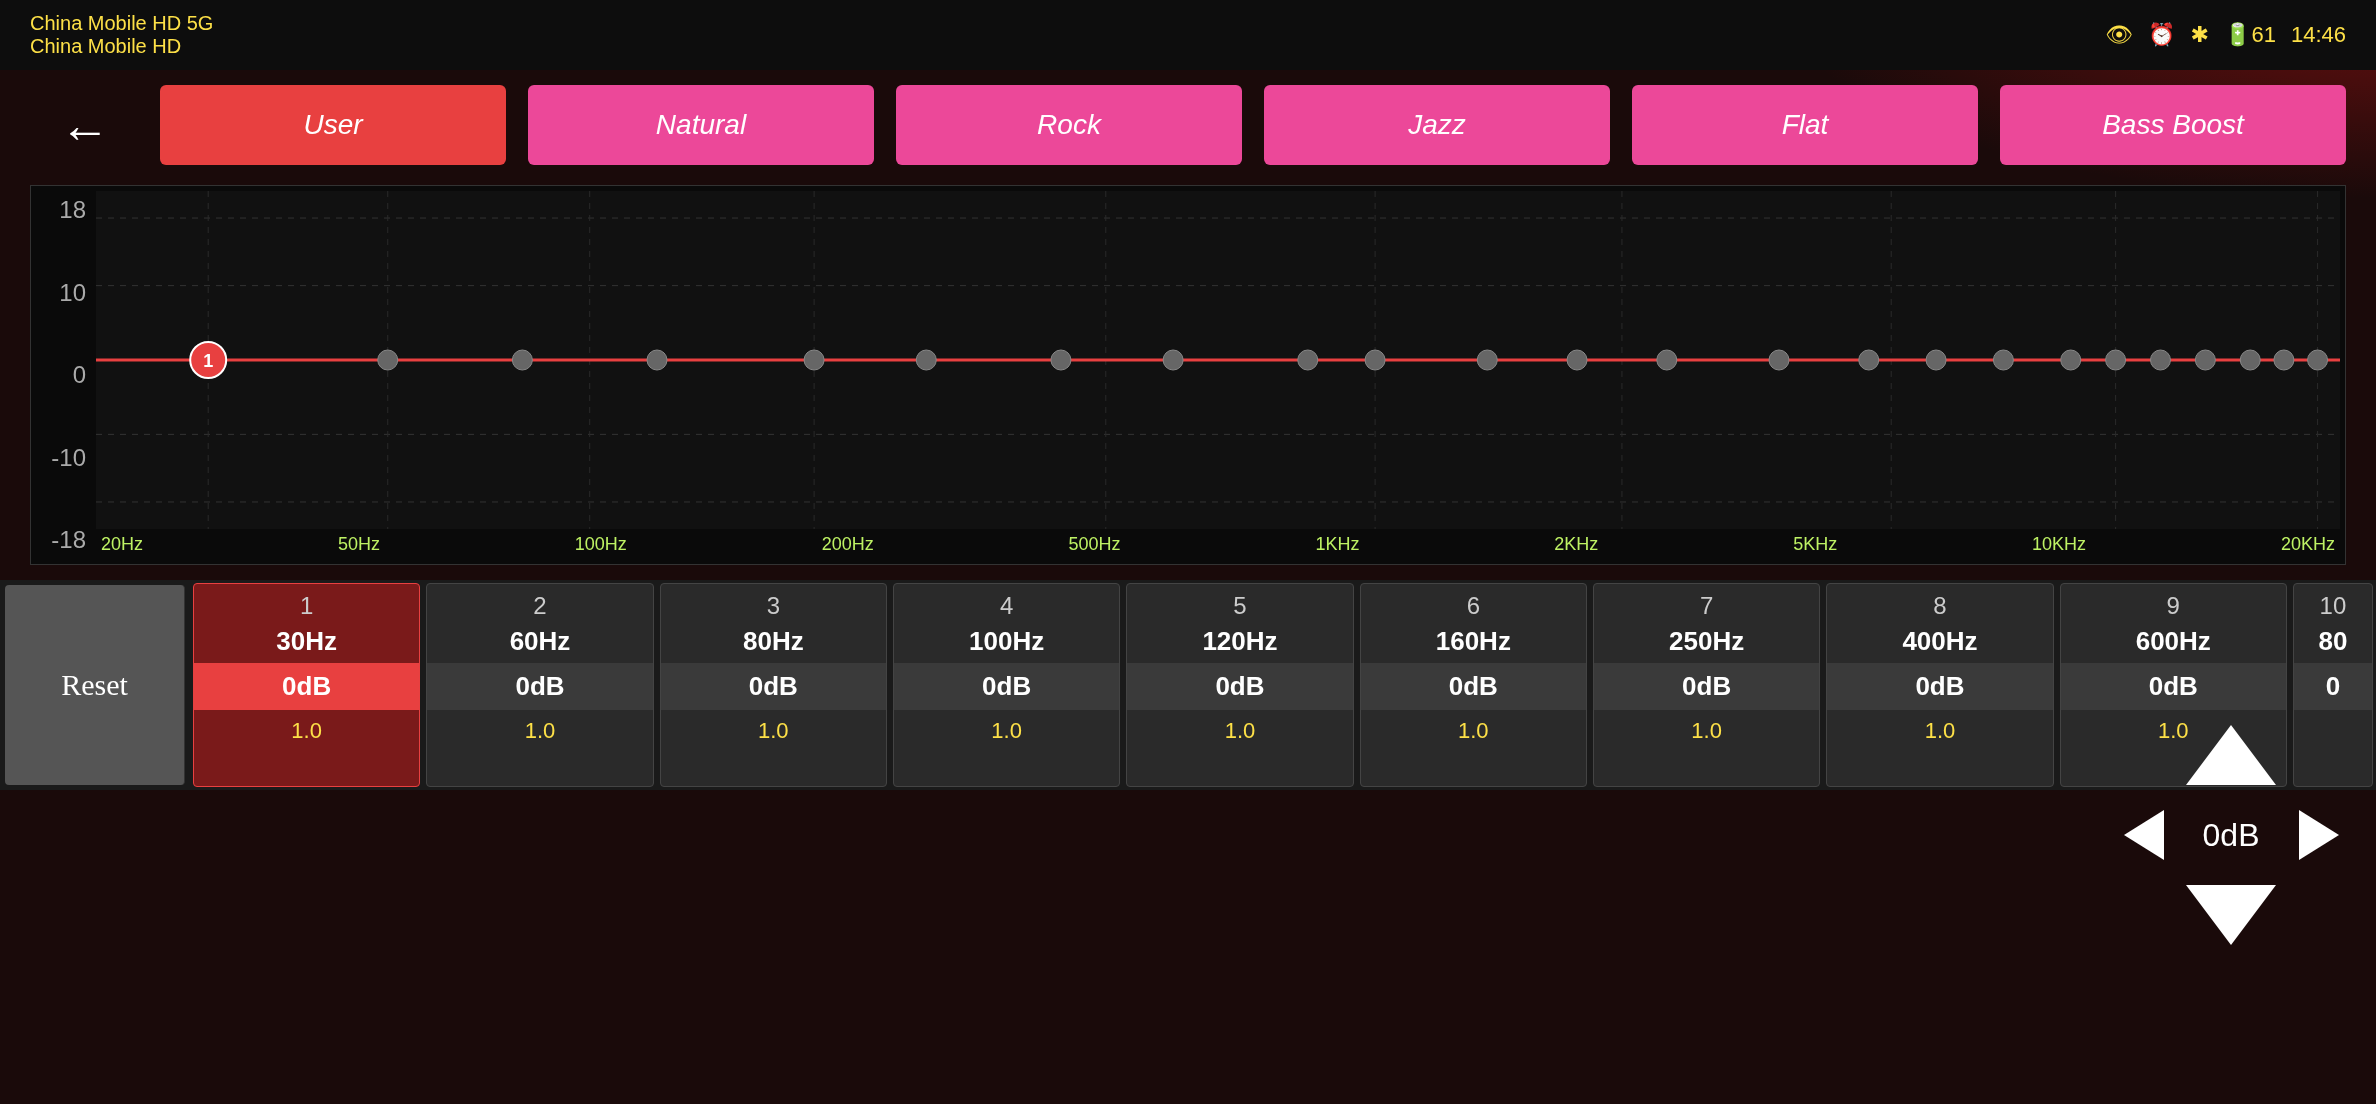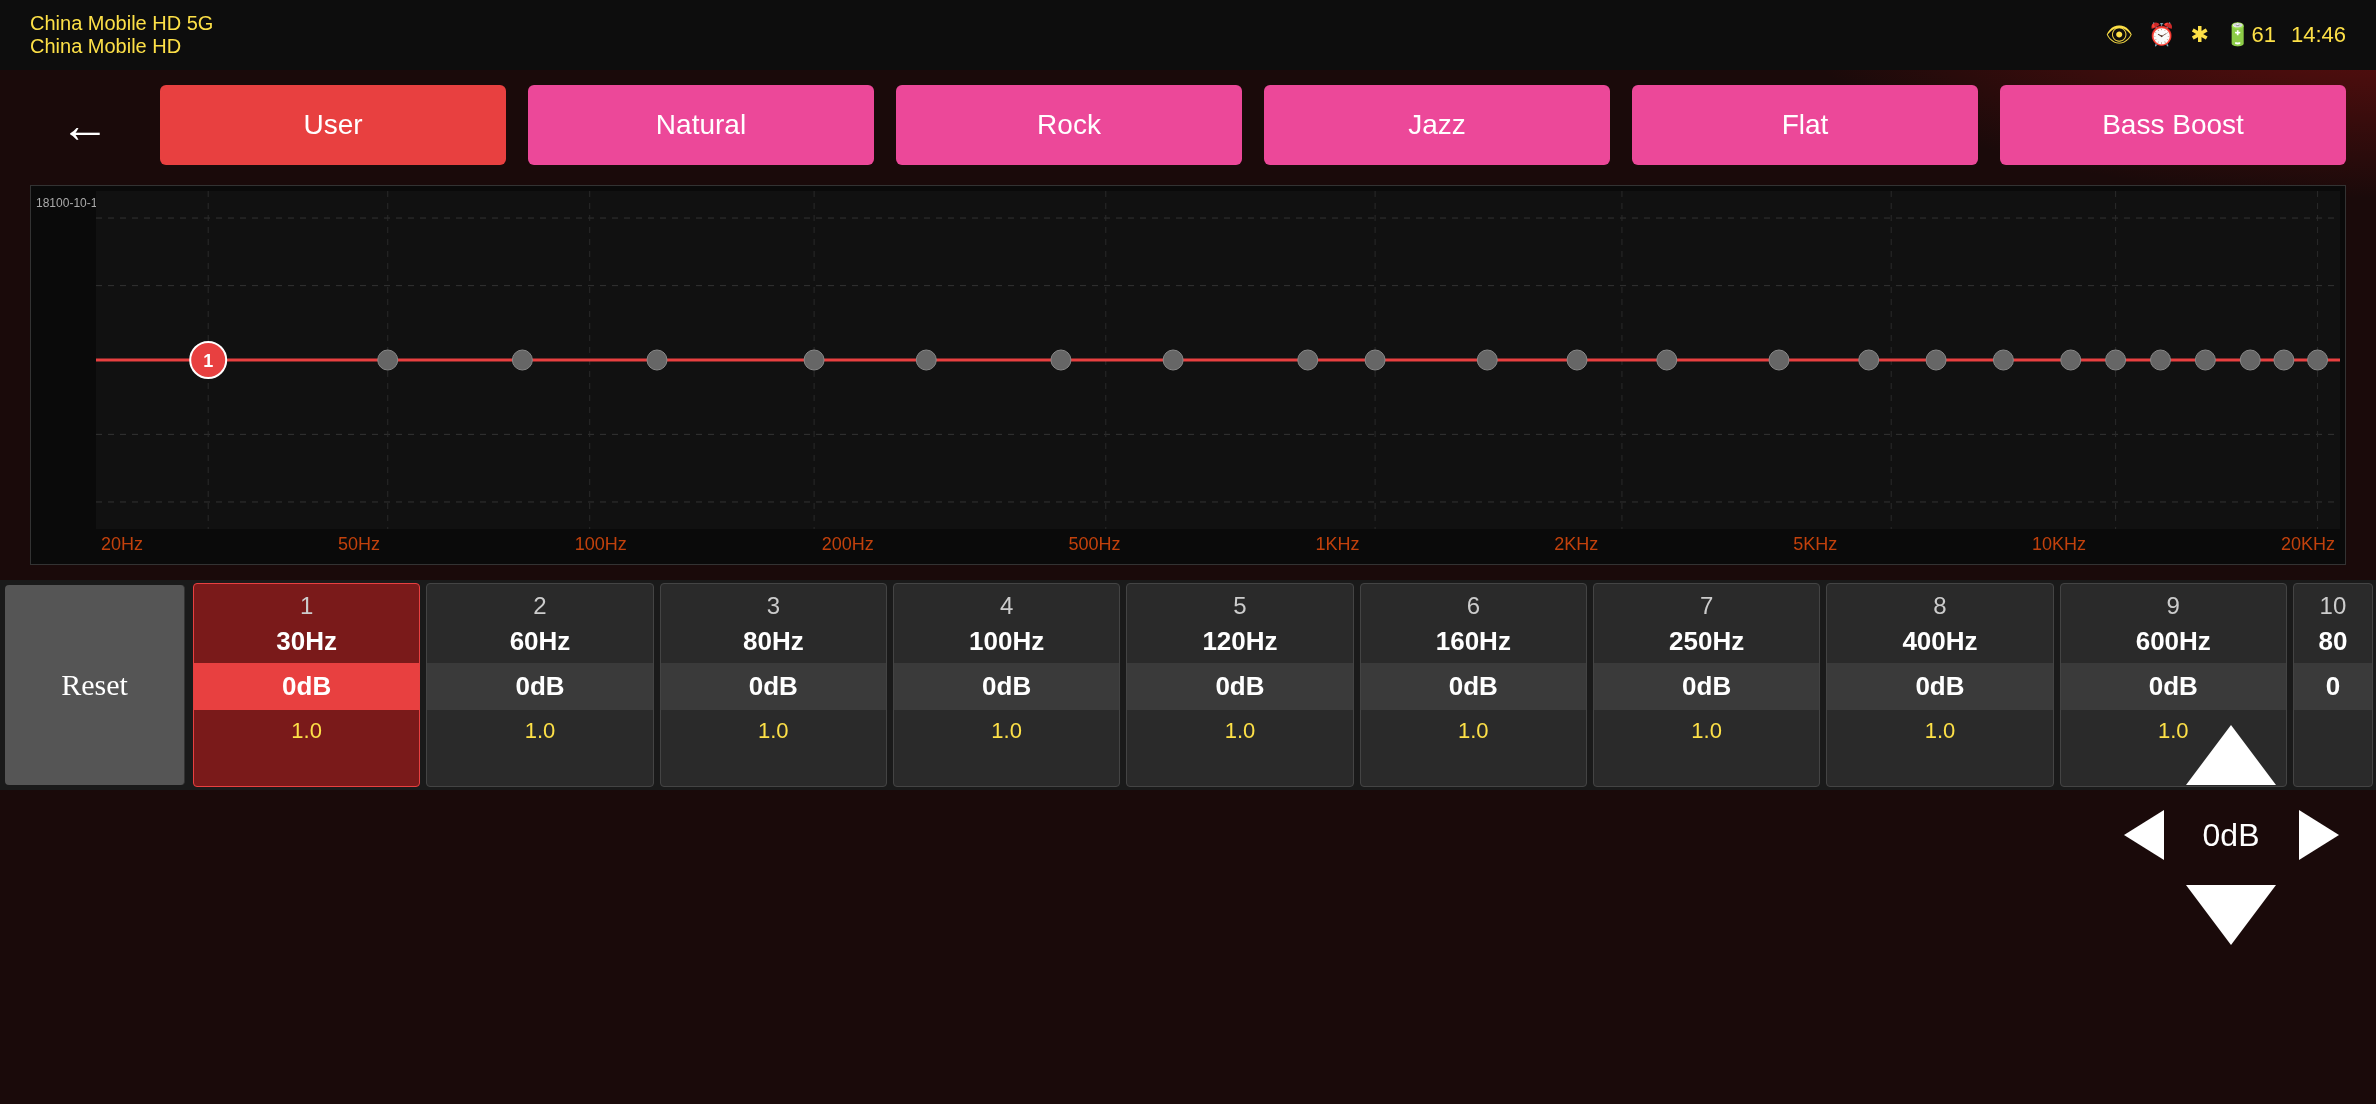--- a/index.html
+++ b/index.html
@@ -57,20 +57,21 @@
     
     .tab-bar {
       position: absolute;
       top: 75px;
       left: 160px;
       right: 30px;
       height: 100px;
       display: flex;
       gap: 22px;
       align-items: center;
+      font-style: italic;
     }
     .tab {
       flex: 1;
       height: 80px;
       display: flex;
       align-items: center;
       justify-content: center;
       background: #ec4899;
       color: white;
       font-size: 28px;
@@ -92,25 +93,25 @@
       border: 1px solid #333;
     }
 
     .eq-y-labels {
       position: absolute;
       left: 0;
       top: 0;
       bottom: 0;
       width: 60px;
       display: flex;
-      flex-direction: row;
+      flex-direction: column;
       justify-content: space-between;
       padding: 10px 5px;
       color: #aaa;
-      font-size: 12px;
+      font-size: 24px;
       text-align: right;
     }
 
     .eq-chart {
       position: absolute;
       left: 65px;
       right: 5px;
       top: 5px;
       bottom: 35px;
       background: #111;
@@ -119,21 +120,21 @@
 
     .eq-x-labels {
       position: absolute;
       left: 65px;
       right: 5px;
       bottom: 5px;
       height: 30px;
       display: flex;
       justify-content: space-between;
       align-items: center;
-      color: #c2410c;
+      color: #bef264;
       font-size: 18px;
       padding: 0 5px;
     }
 
     
     .bottom-controls {
       position: absolute;
       top: 580px;
       left: 0;
       right: 0;

